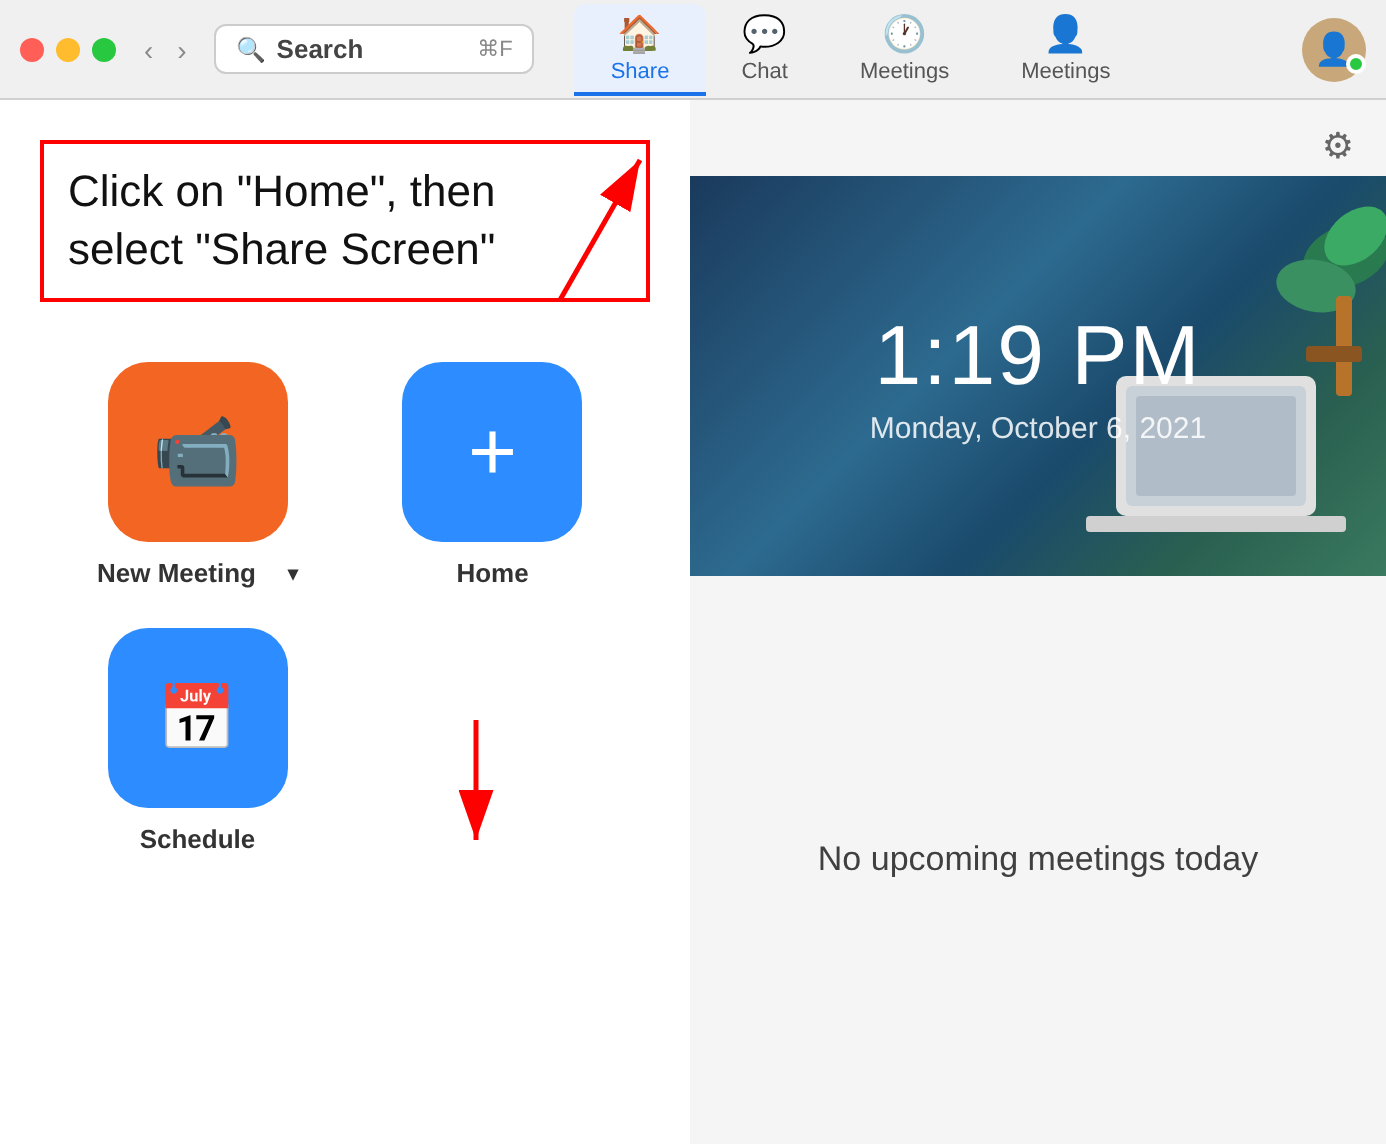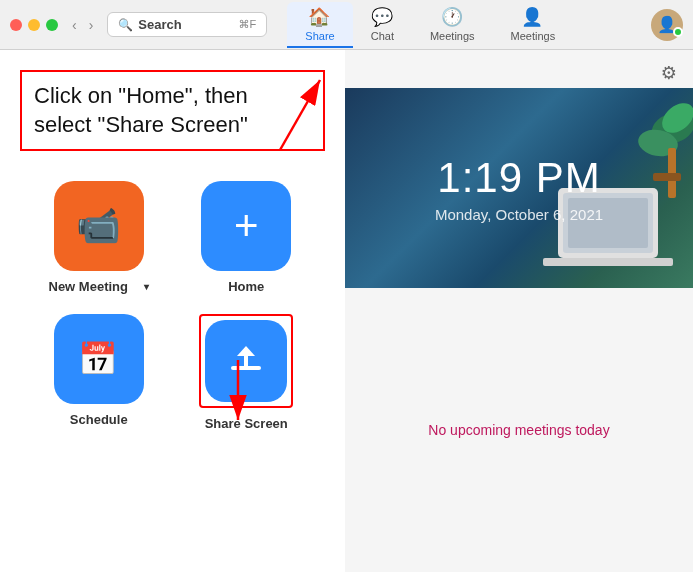--- a/index.html
+++ b/index.html
@@ -235,22 +235,22 @@
       font-size: 15px;
       color: rgba(255,255,255,0.85);
       margin-top: 4px;
     }
 
     .no-meetings {
       flex: 1;
       display: flex;
       align-items: center;
       justify-content: center;
-      color: #be185d;
-      font-size: 14px;
+      color: #404040;
+      font-size: 17px;
     }
 
     .gear-row {
       display: flex;
       justify-content: flex-end;
       padding: 8px 12px 0;
     }
 
     
     svg.annotation-arrow {
@@ -335,32 +335,20 @@
         <span class="action-label">Home</span>
       </div>
 
       <div class="action-item">
         <button class="action-btn btn-blue">
           <span style="font-size:32px;">📅</span>
         </button>
         <span class="action-label">Schedule</span>
       </div>
 
-      <div class="action-item">
-        <div class="share-screen-wrapper">
-          <button class="action-btn btn-blue" style="width:82px; height:82px;">
-            <svg width="38" height="38" viewBox="0 0 38 38">
-              <rect x="4" y="24" width="30" height="4" rx="2" fill="white"></rect>
-              <rect x="17" y="6" width="4" height="20" rx="2" fill="white"></rect>
-              <polygon points="19,4 10,14 28,14" fill="white"></polygon>
-            </svg>
-          </button>
-        </div>
-        <span class="action-label">Share Screen</span>
-      </div>
 
     </div>
 
     <svg class="annotation-arrow" style="position:absolute; top:0; left:0; width:100%; height:100%; pointer-events:none;">
 
       <defs>
         <marker id="arrowhead1" markerWidth="10" markerHeight="7" refX="10" refY="3.5" orient="auto">
           <polygon points="0 0, 10 3.5, 0 7" fill="red"></polygon>
         </marker>
       </defs>

